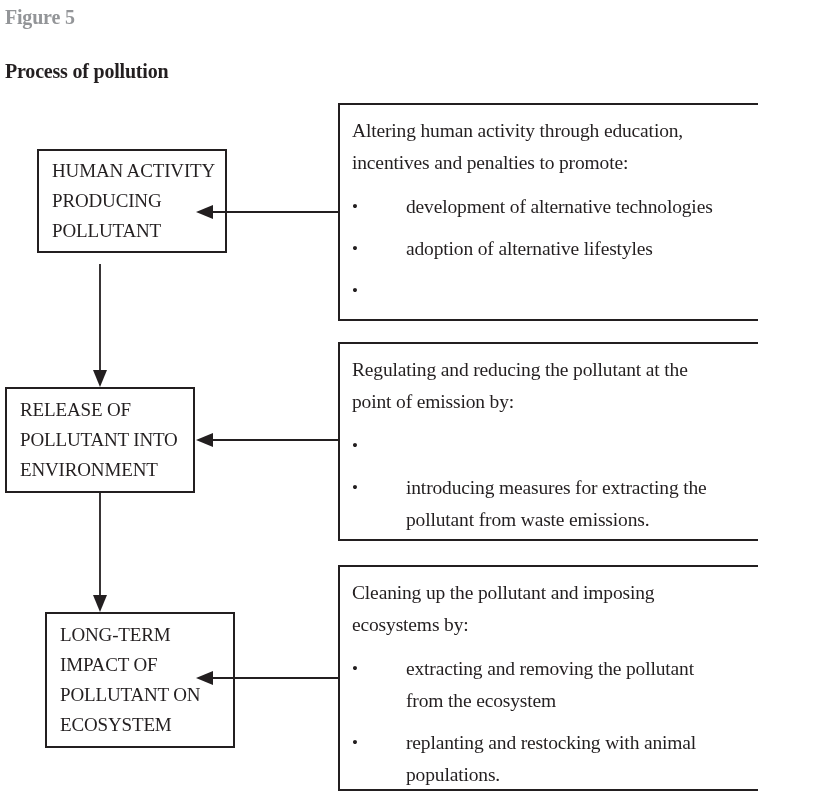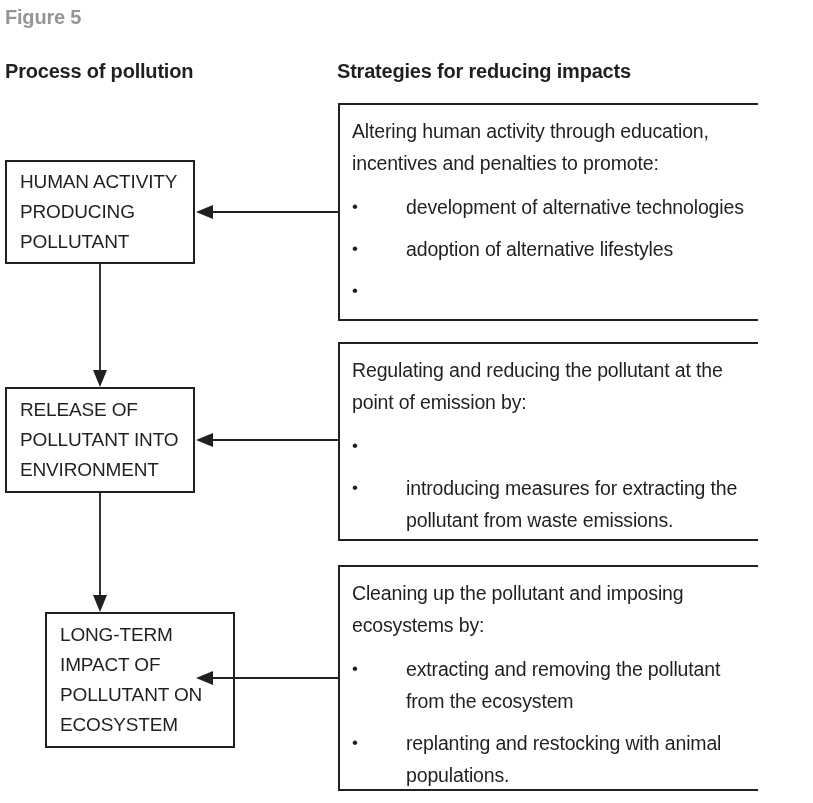--- a/index.html
+++ b/index.html
@@ -1,21 +1,21 @@
 <!DOCTYPE html>
 <html><head>
 <meta charset="utf-8">
 <style>
   html, body { margin: 0; padding: 0; background: #ffffff; }
   .canvas {
     position: relative;
     width: 758px;
     height: 803px;
     background: #ffffff;
-    font-family: Liberation Sans, sans-serif;
+    font-family: Liberation Serif, serif;
     color: #231f20;
     overflow: hidden;
   }
   .figure-label {
     position: absolute;
     left: 5px; top: 6px;
     font-size: 20px;
     font-weight: bold;
     color: #939598;
     letter-spacing: -0.2px;
@@ -35,21 +35,21 @@
     position: absolute;
     left: 5px;
     width: 190px;
     border: 2px solid #231f20;
     box-sizing: border-box;
     display: flex;
     align-items: center;
     padding-left: 13px;
     background: #ffffff;
   }
-  .pbox1 { top: 160px; height: 104px; }
+  .pbox1 { top: 149px; height: 104px; margin-left: 32px; }
   .pbox2 { top: 387px; height: 106px; }
   .pbox3 { top: 612px; height: 136px; margin-left: 40px; }
   .pbox-text {
     font-size: 19px;
     line-height: 30px;
     white-space: pre;
     letter-spacing: -0.15px;
   }
 
   .sbox {
@@ -102,21 +102,20 @@
   .arrows polygon { fill: #231f20; stroke: none; }
 </style>
 </head>
 <body>
 
 <div class="canvas">
 
   <div class="figure-label">Figure 5</div>
 
   <div class="col-header left">Process of pollution</div>
-  <div class="col-header right">Strategies for reducing impacts</div>
 
   <div class="pbox pbox1">
     <span class="pbox-text">HUMAN ACTIVITY
 PRODUCING
 POLLUTANT</span>
   </div>
   <div class="pbox pbox2">
     <span class="pbox-text">RELEASE OF
 POLLUTANT INTO
 ENVIRONMENT</span>

